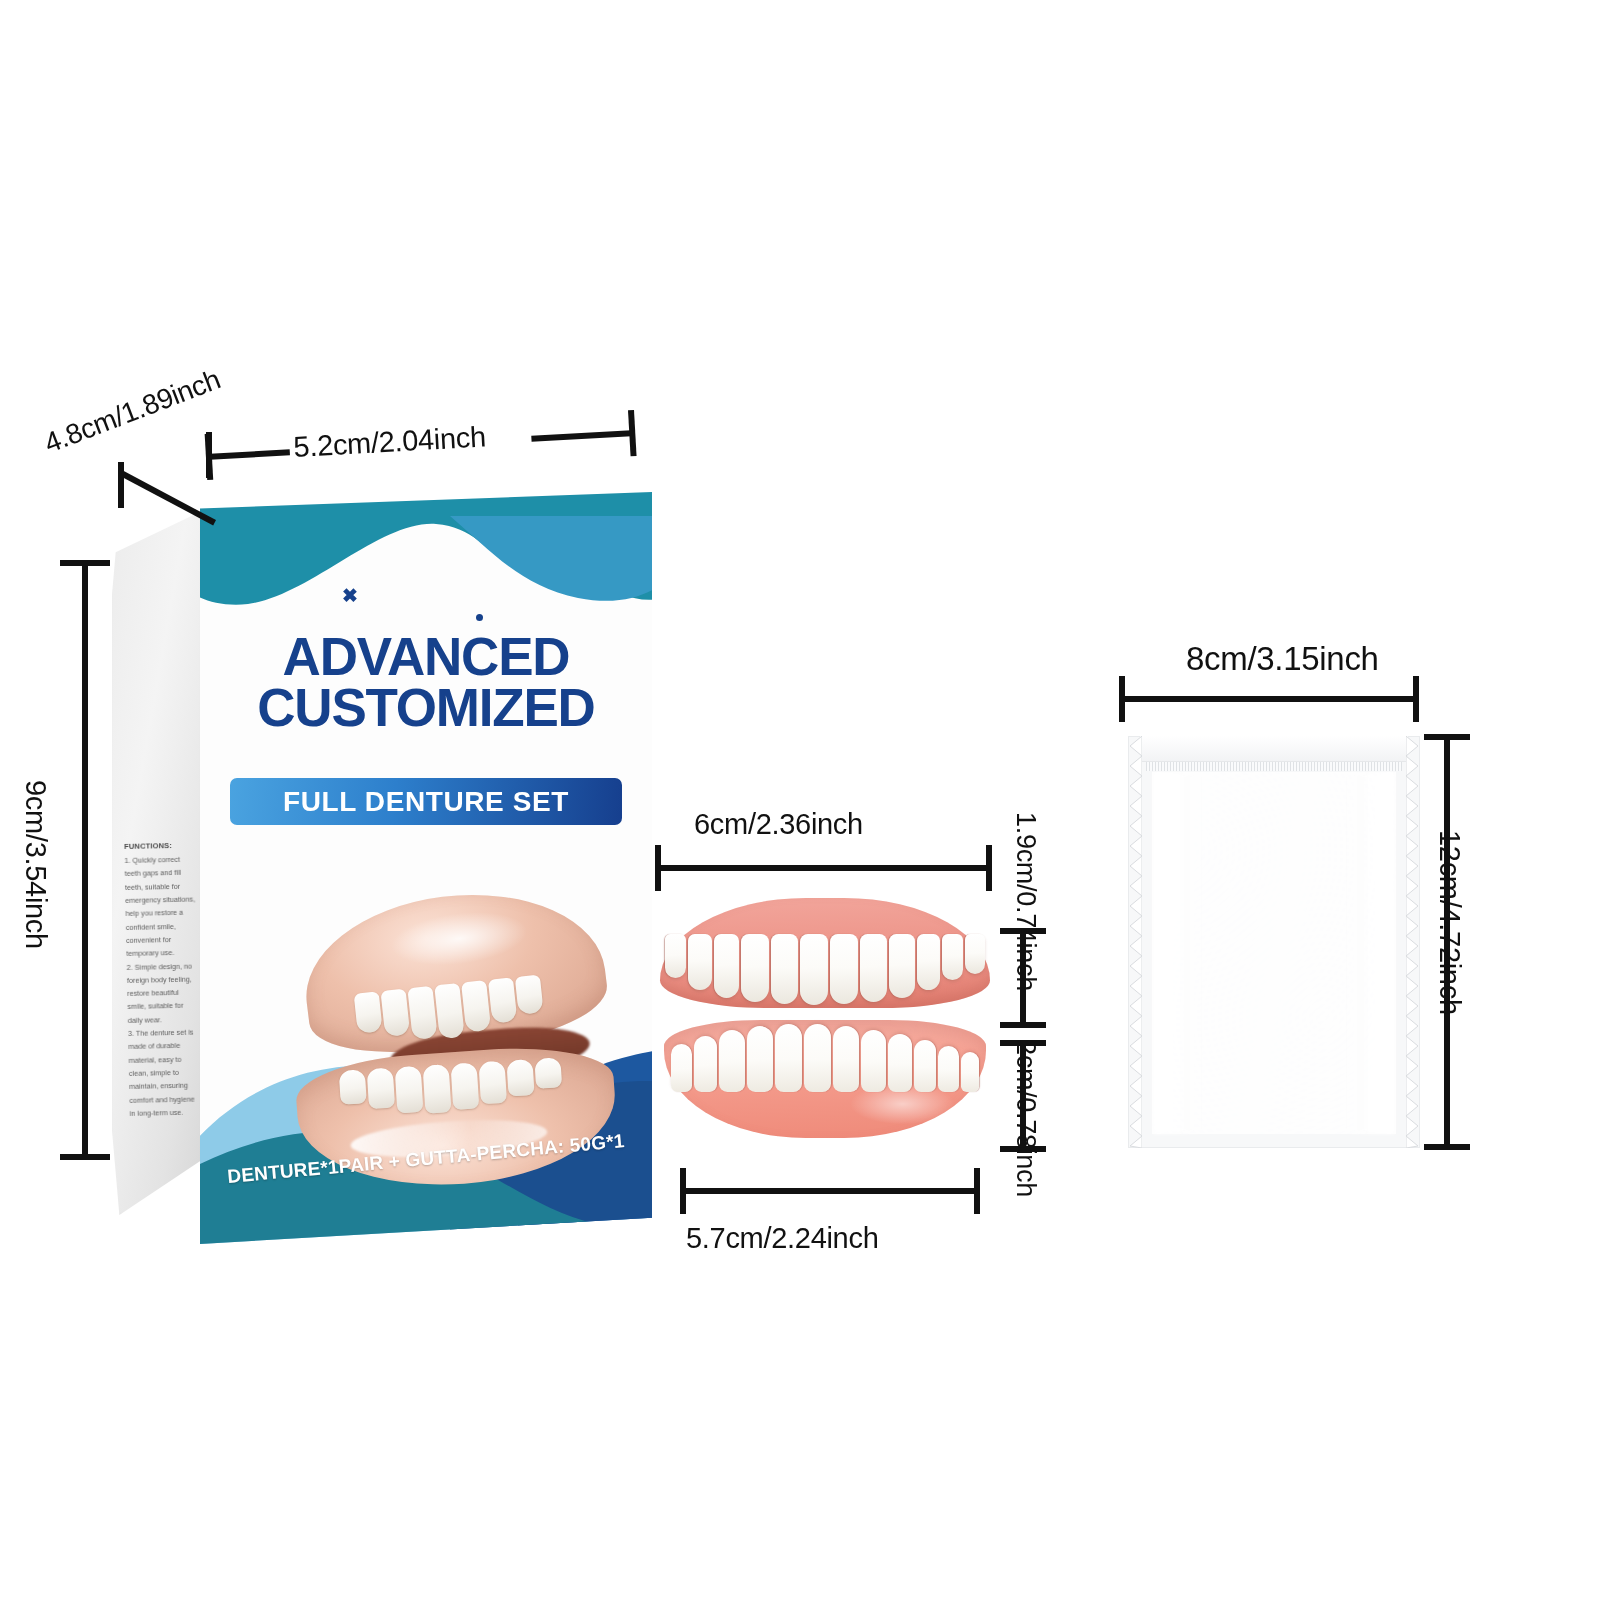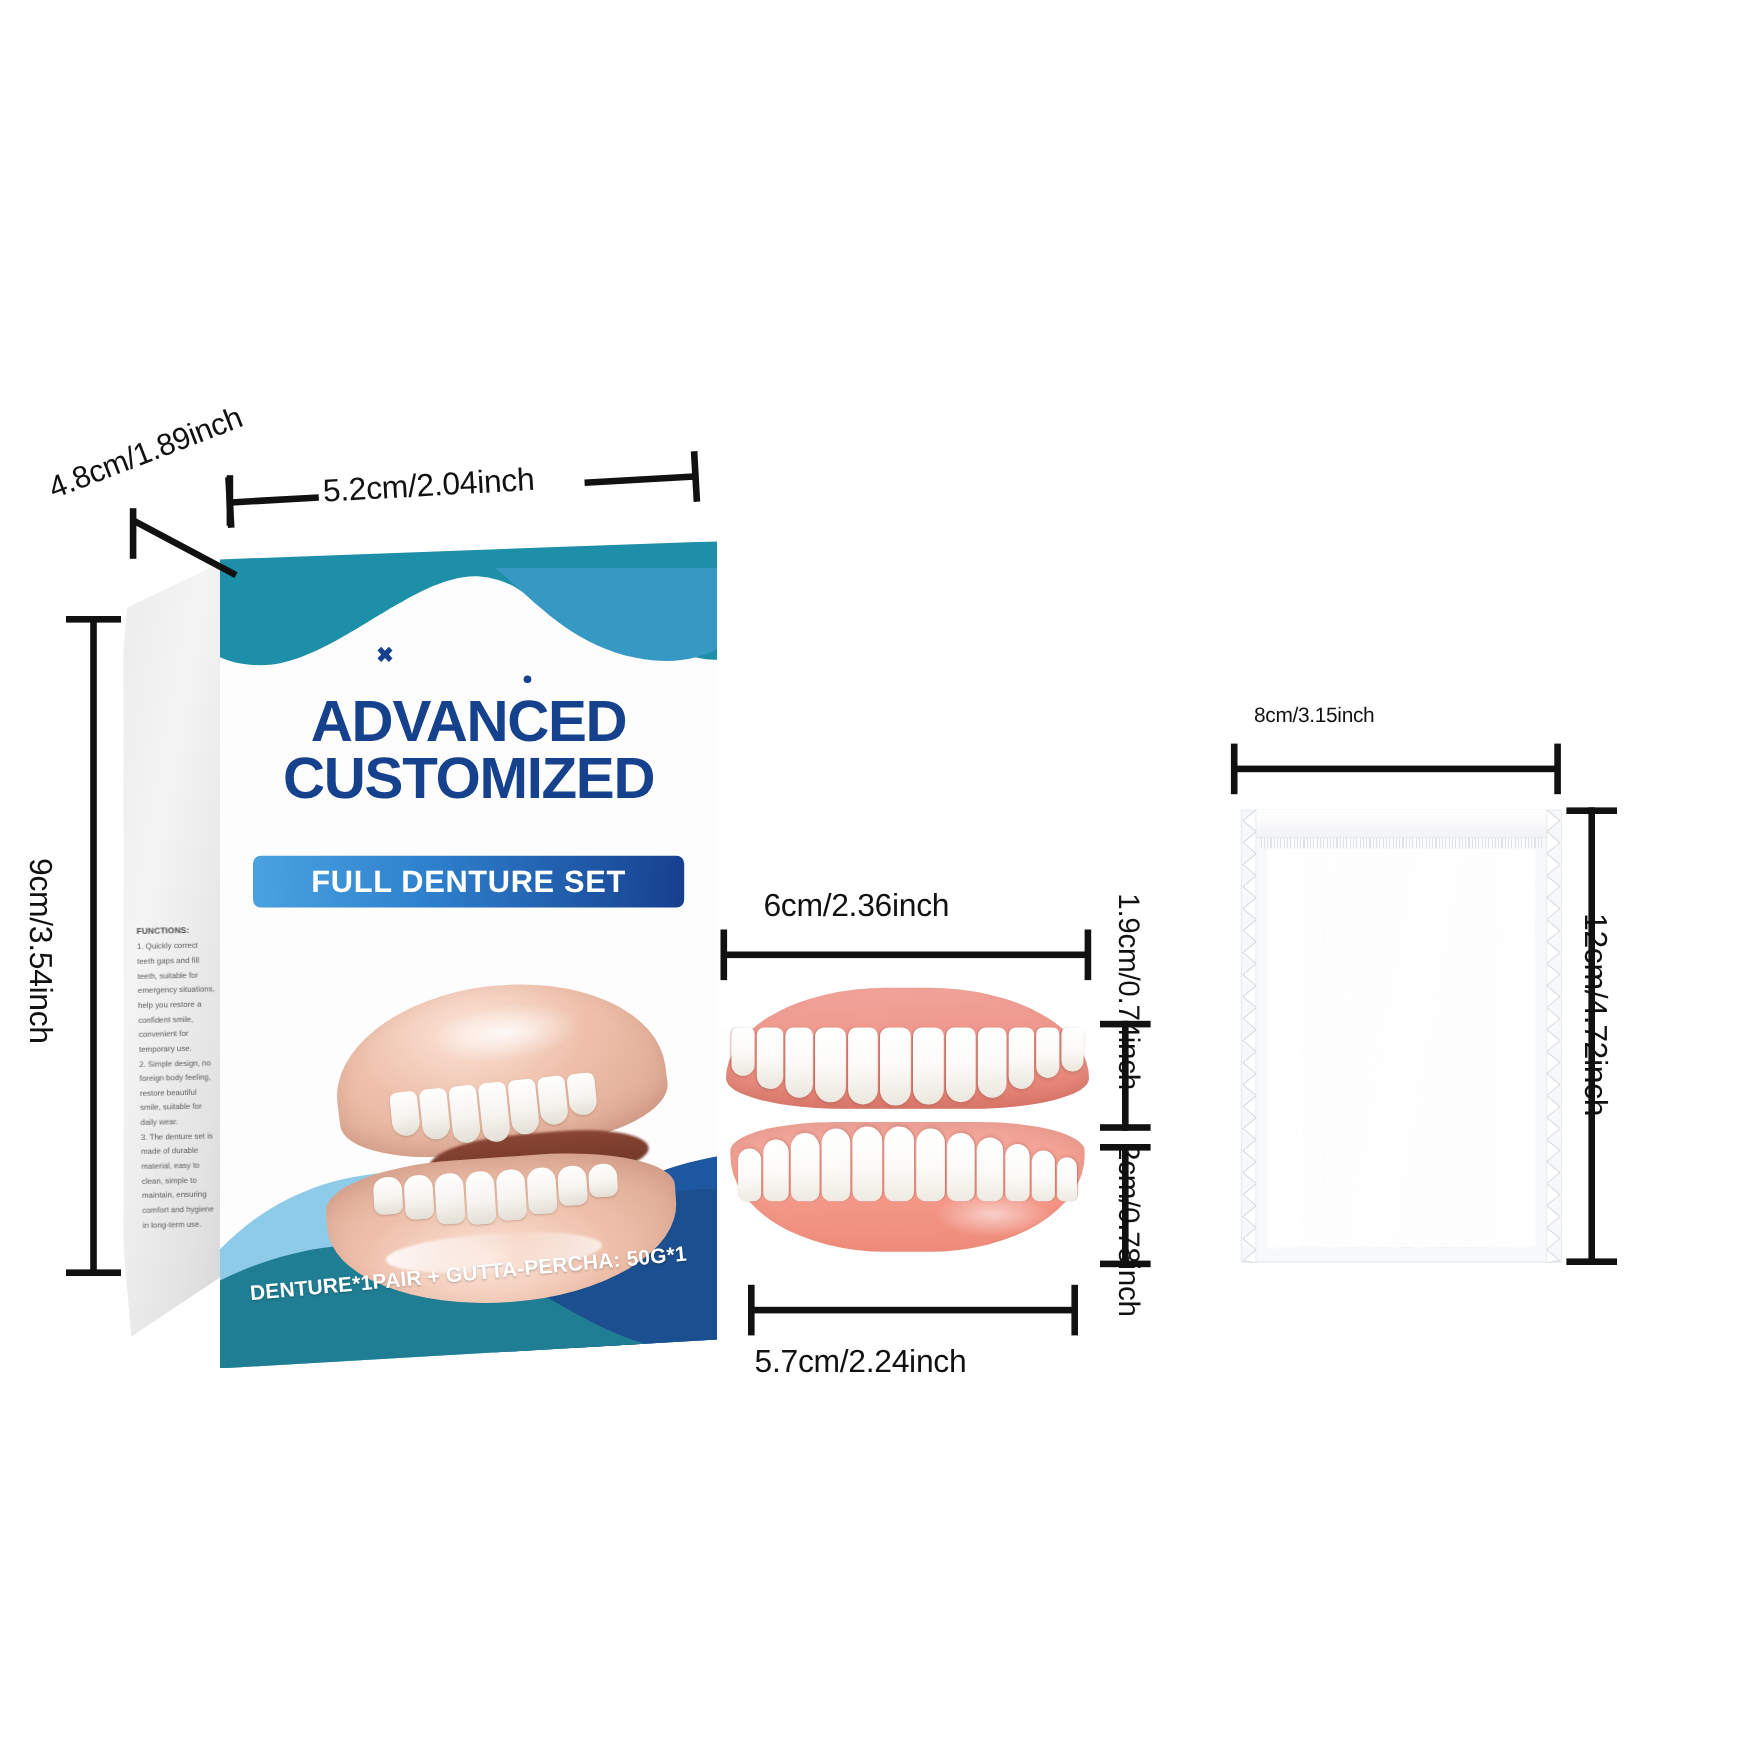--- a/index.html
+++ b/index.html
@@ -405,21 +405,21 @@
       <div class="barh" style="left:4px; top:20px; width:294px;"></div>
       <div class="tick" style="left:294px; top:0; width:6px; height:46px;"></div>
     </div>
     <div class="dim-label" style="left:686px; top:1222px; font-size:29px;">5.7cm/2.24inch</div>
 
     <div style="position:absolute; left:1119px; top:676px; width:300px; height:46px;">
       <div class="tick" style="left:0; top:0; width:6px; height:46px;"></div>
       <div class="barh" style="left:4px; top:20px; width:294px;"></div>
       <div class="tick" style="left:294px; top:0; width:6px; height:46px;"></div>
     </div>
-    <div class="dim-label" style="left:1140px; top:640px; font-size:19px;">8cm/3.15inch</div>
+    <div class="dim-label" style="left:1186px; top:640px; font-size:33px;">8cm/3.15inch</div>
 
     <div style="position:absolute; left:1424px; top:734px; width:46px; height:416px;">
       <div class="barh" style="left:0; top:0; width:46px;"></div>
       <div class="barv" style="left:20px; top:0; height:416px;"></div>
       <div class="barh" style="left:0; top:410px; width:46px;"></div>
     </div>
     <div class="dim-label" style="left:1466px; top:830px; font-size:29px; transform:rotate(90deg); transform-origin:left top;">12cm/4.72inch</div>
 
   </div>
 </div>

